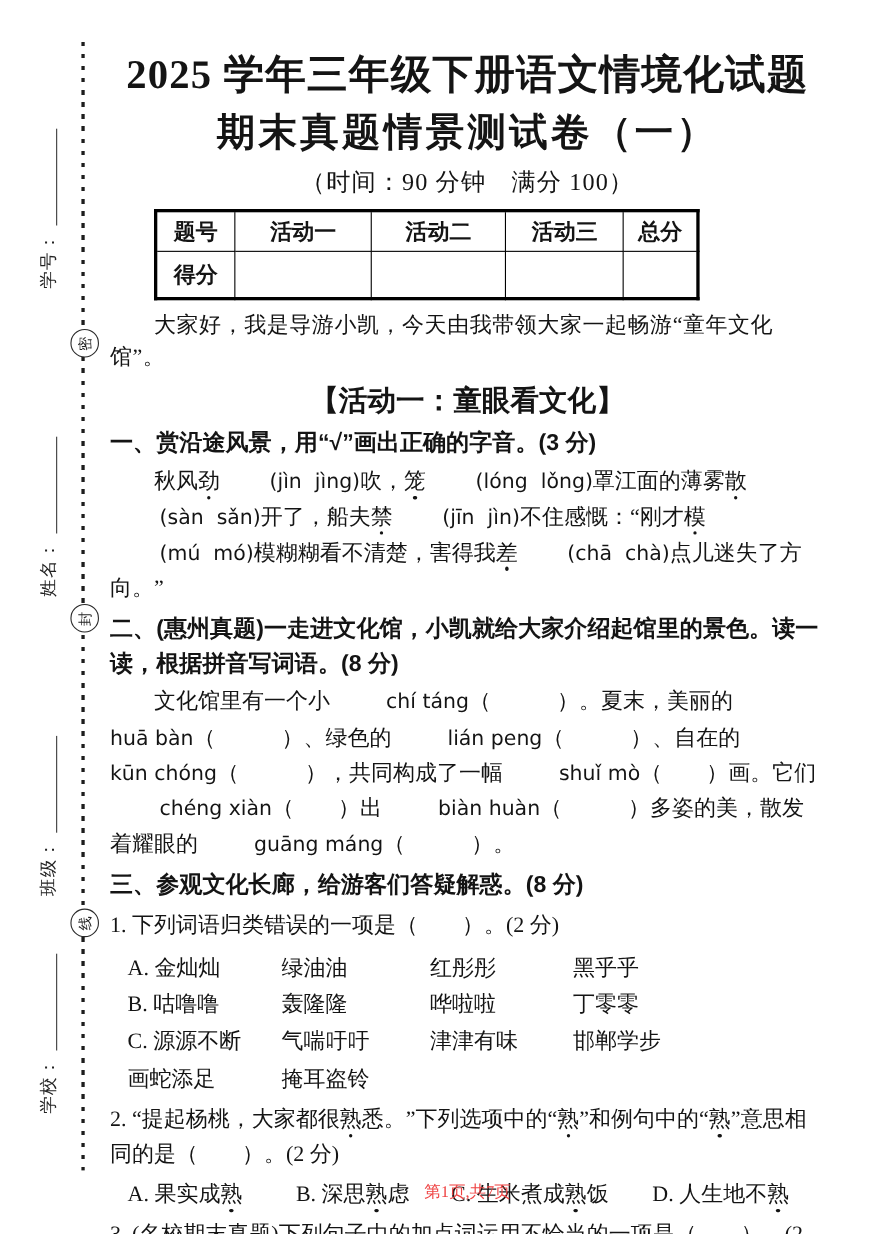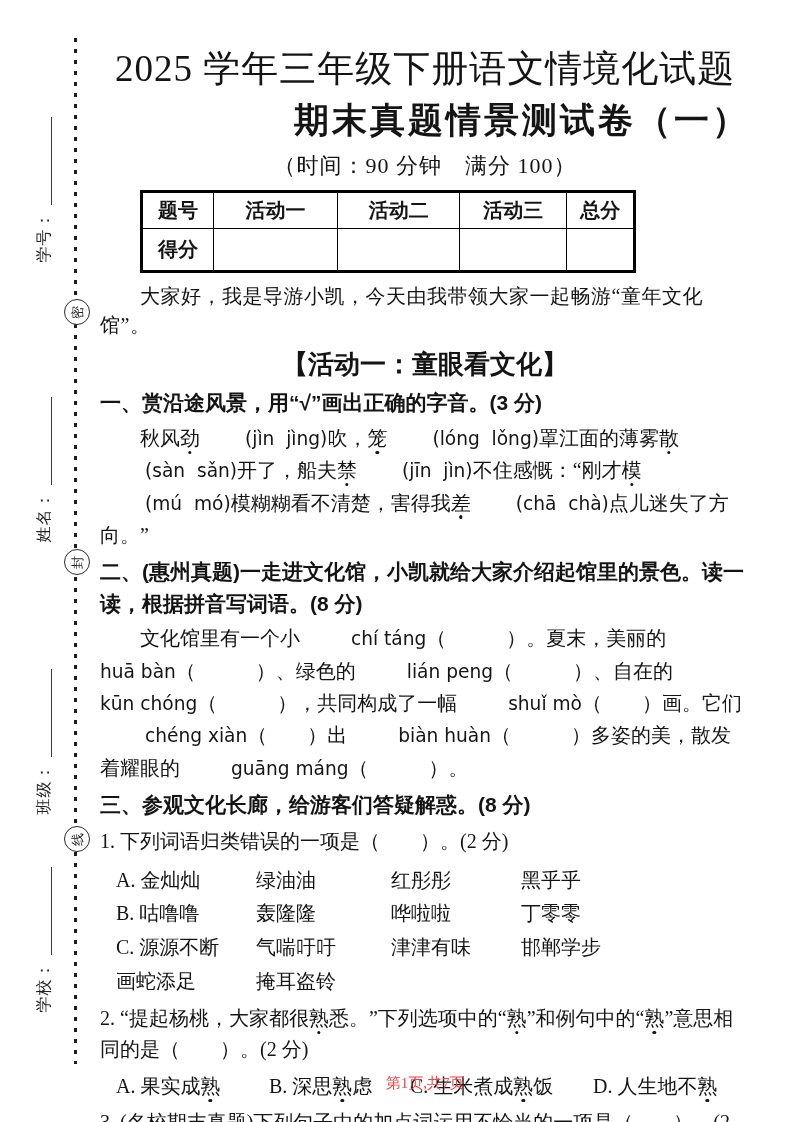--- a/index.html
+++ b/index.html
@@ -20,22 +20,22 @@
   }
   .seal-label{white-space:nowrap;letter-spacing:1px;}
   .seal-blank{display:inline-block;width:88px;height:15px;border-bottom:1.6px solid #3a3a3a;}
   .seal-circle{
     position:absolute;left:64px;width:24px;height:24px;border:1.5px solid #2a2a2a;border-radius:50%;
     background:#fff;display:flex;align-items:center;justify-content:center;z-index:2;
   }
   .seal-circle span{display:block;font-size:13px;line-height:1;transform:rotate(-90deg);color:#222;}
   
   .content{position:absolute;left:100px;top:46px;width:650px;}
-  .title1{margin:0;text-align:center;font-size:37px;font-weight:normal;letter-spacing:1px;line-height:1.25;}
-  .title2{margin:8px 0 0;text-align:right;font-size:35px;font-weight:bold;letter-spacing:3px;line-height:1.2;}
+  .title1{margin:0;text-align:center;font-size:37px;font-weight:bold;letter-spacing:1px;line-height:1.25;}
+  .title2{margin:8px 0 0;text-align:center;font-size:35px;font-weight:bold;letter-spacing:3px;line-height:1.2;}
   .meta{margin-top:9px;text-align:center;font-size:22px;letter-spacing:1px;}
   table.score{
     border-collapse:collapse;margin:9px 0 0 40px;width:496px;border:3px solid #000;table-layout:fixed;
   }
   table.score td{
     border:1.5px solid #000;text-align:center;font-size:20px;font-weight:bold;padding:0;
   }
   table.score tr.hdr td{height:35px;}
   table.score tr.scr td{height:41px;}
   col.c1{width:15.6%;} col.c2{width:26.8%;} col.c3{width:26.4%;} col.c4{width:23.2%;} col.c5{width:14.6%;}

